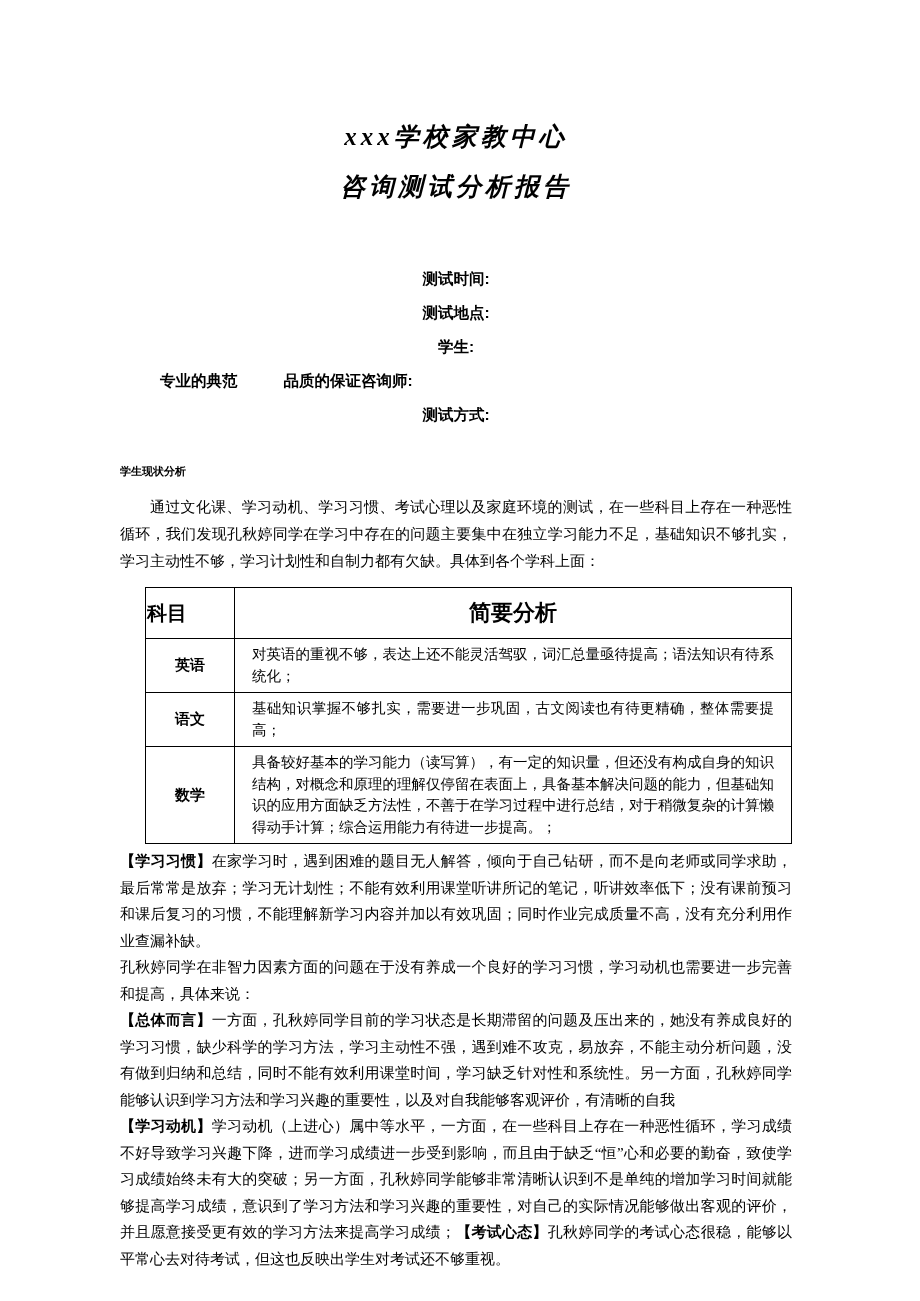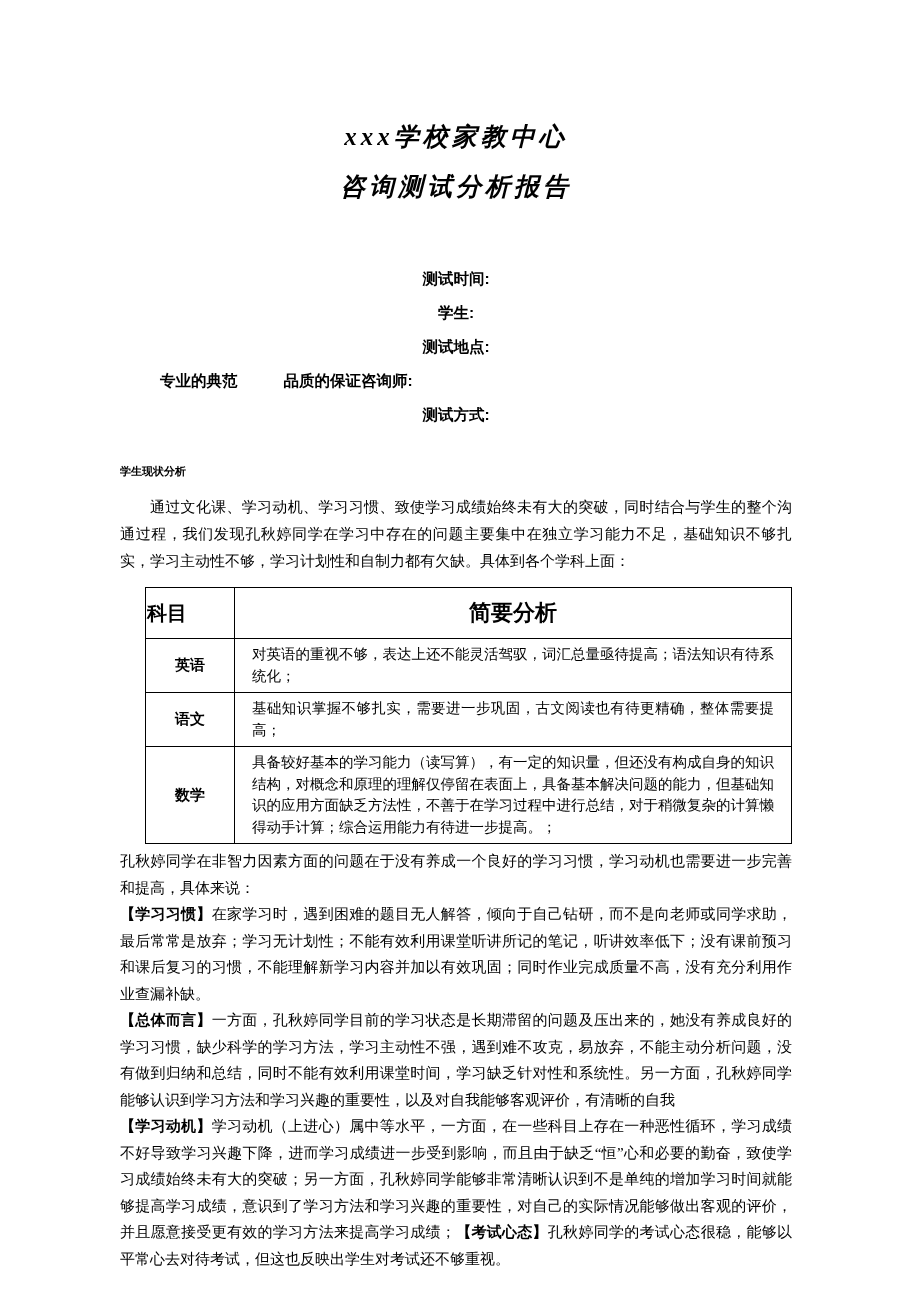--- a/index.html
+++ b/index.html
@@ -108,31 +108,31 @@
 </head>
 <body>
 
 <div class="page">
 
   <div class="doc-title">xxx学校家教中心</div>
   <div class="doc-title second">咨询测试分析报告</div>
 
   <div class="fields">
     <div class="field-line">测试时间:</div>
+    <div class="field-line">测试地点:</div>
     <div class="field-line">学生:</div>
-    <div class="field-line">测试地点:</div>
     <div class="consultant-line">
       <span>专业的典范</span><span class="motto-gap"></span><span>品质的保证</span><span>咨询师:</span>
     </div>
     <div class="field-line">测试方式:</div>
   </div>
 
   <div class="section-title">学生现状分析</div>
 
-  <p class="intro-para">通过文化课、学习动机、学习习惯、致使学习成绩始终未有大的突破，同时结合与学生的整个沟通过程，我们发现孔秋婷同学在学习中存在的问题主要集中在独立学习能力不足，基础知识不够扎实，学习主动性不够，学习计划性和自制力都有欠缺。具体到各个学科上面：</p>
+  <p class="intro-para">通过文化课、学习动机、学习习惯、考试心理以及家庭环境的测试，在一些科目上存在一种恶性循环，我们发现孔秋婷同学在学习中存在的问题主要集中在独立学习能力不足，基础知识不够扎实，学习主动性不够，学习计划性和自制力都有欠缺。具体到各个学科上面：</p>
 
   <table class="subject-table">
     <thead>
       <tr>
         <th class="th-subject">科目</th>
         <th class="th-analysis">简要分析</th>
       </tr>
     </thead>
     <tbody id="table-body">
         <tr>
@@ -144,19 +144,19 @@
           <td class="analysis-cell">基础知识掌握不够扎实，需要进一步巩固，古文阅读也有待更精确，整体需要提高；</td>
         </tr>
         <tr>
           <td class="subject-cell">数学</td>
           <td class="analysis-cell">具备较好基本的学习能力（读写算），有一定的知识量，但还没有构成自身的知识结构，对概念和原理的理解仅停留在表面上，具备基本解决问题的能力，但基础知识的应用方面缺乏方法性，不善于在学习过程中进行总结，对于稍微复杂的计算懒得动手计算；综合运用能力有待进一步提高。；</td>
         </tr>
       </tbody>
   </table>
 
   <div class="body-paragraphs" id="paragraphs">
+      <p class="body-para"><span class="b">【学习习惯】</span><span>在家学习时，遇到困难的题目无人解答，倾向于自己钻研，而不是向老师或同学求助，最后常常是放弃；学习无计划性；不能有效利用课堂听讲所记的笔记，听讲效率低下；没有课前预习和课后复习的习惯，不能理解新学习内容并加以有效巩固；同时作业完成质量不高，没有充分利用作业查漏补缺。</span></p>
       <p class="body-para"><span>孔秋婷同学在非智力因素方面的问题在于没有养成一个良好的学习习惯，学习动机也需要进一步完善和提高，具体来说：</span></p>
-      <p class="body-para"><span class="b">【学习习惯】</span><span>在家学习时，遇到困难的题目无人解答，倾向于自己钻研，而不是向老师或同学求助，最后常常是放弃；学习无计划性；不能有效利用课堂听讲所记的笔记，听讲效率低下；没有课前预习和课后复习的习惯，不能理解新学习内容并加以有效巩固；同时作业完成质量不高，没有充分利用作业查漏补缺。</span></p>
       <p class="body-para"><span class="b">【总体而言】</span><span>一方面，孔秋婷同学目前的学习状态是长期滞留的问题及压出来的，她没有养成良好的学习习惯，缺少科学的学习方法，学习主动性不强，遇到难不攻克，易放弃，不能主动分析问题，没有做到归纳和总结，同时不能有效利用课堂时间，学习缺乏针对性和系统性。另一方面，孔秋婷同学能够认识到学习方法和学习兴趣的重要性，以及对自我能够客观评价，有清晰的自我</span></p>
       <p class="body-para"><span class="b">【学习动机】</span><span>学习动机（上进心）属中等水平，一方面，在一些科目上存在一种恶性循环，学习成绩不好导致学习兴趣下降，进而学习成绩进一步受到影响，而且由于缺乏“恒”心和必要的勤奋，致使学习成绩始终未有大的突破；另一方面，孔秋婷同学能够非常清晰认识到不是单纯的增加学习时间就能够提高学习成绩，意识到了学习方法和学习兴趣的重要性，对自己的实际情况能够做出客观的评价，并且愿意接受更有效的学习方法来提高学习成绩；</span><span class="b">【考试心态】</span><span>孔秋婷同学的考试心态很稳，能够以平常心去对待考试，但这也反映出学生对考试还不够重视。</span></p>
     </div>
 
 </div>
 
 </body></html>

